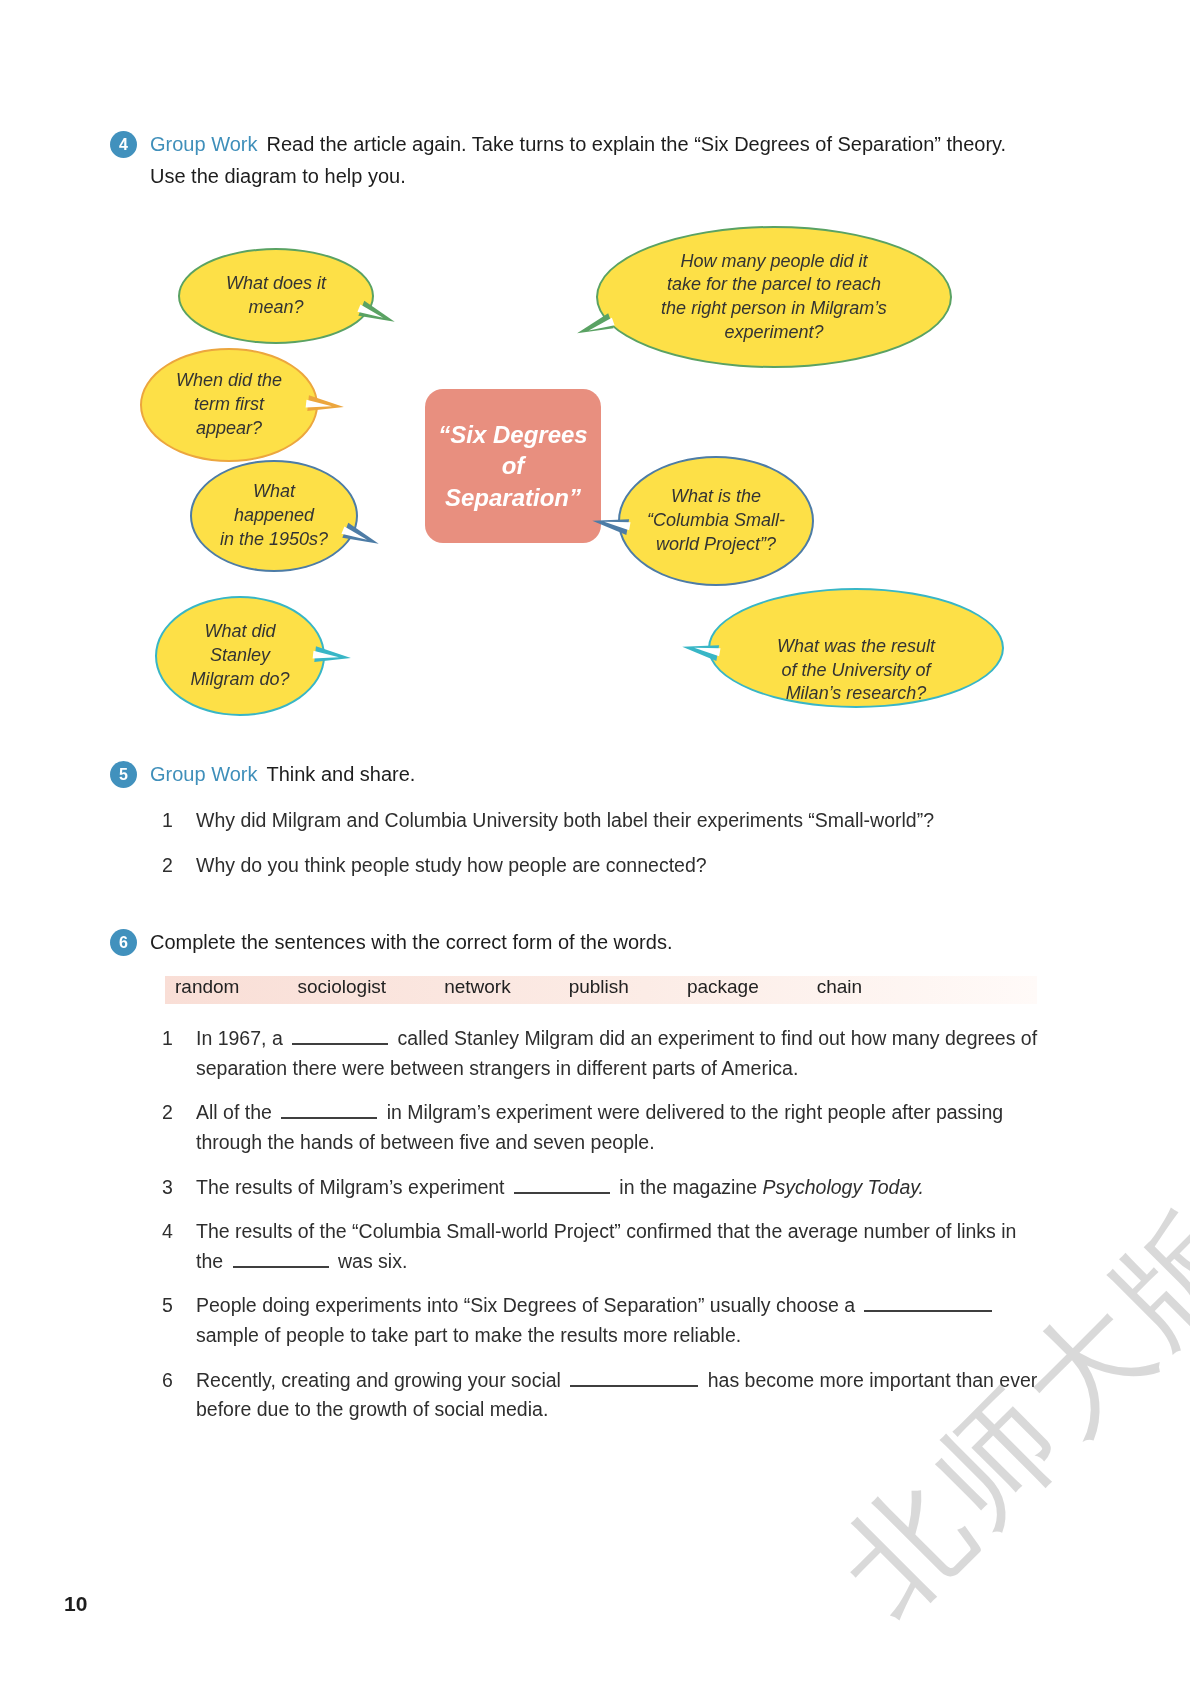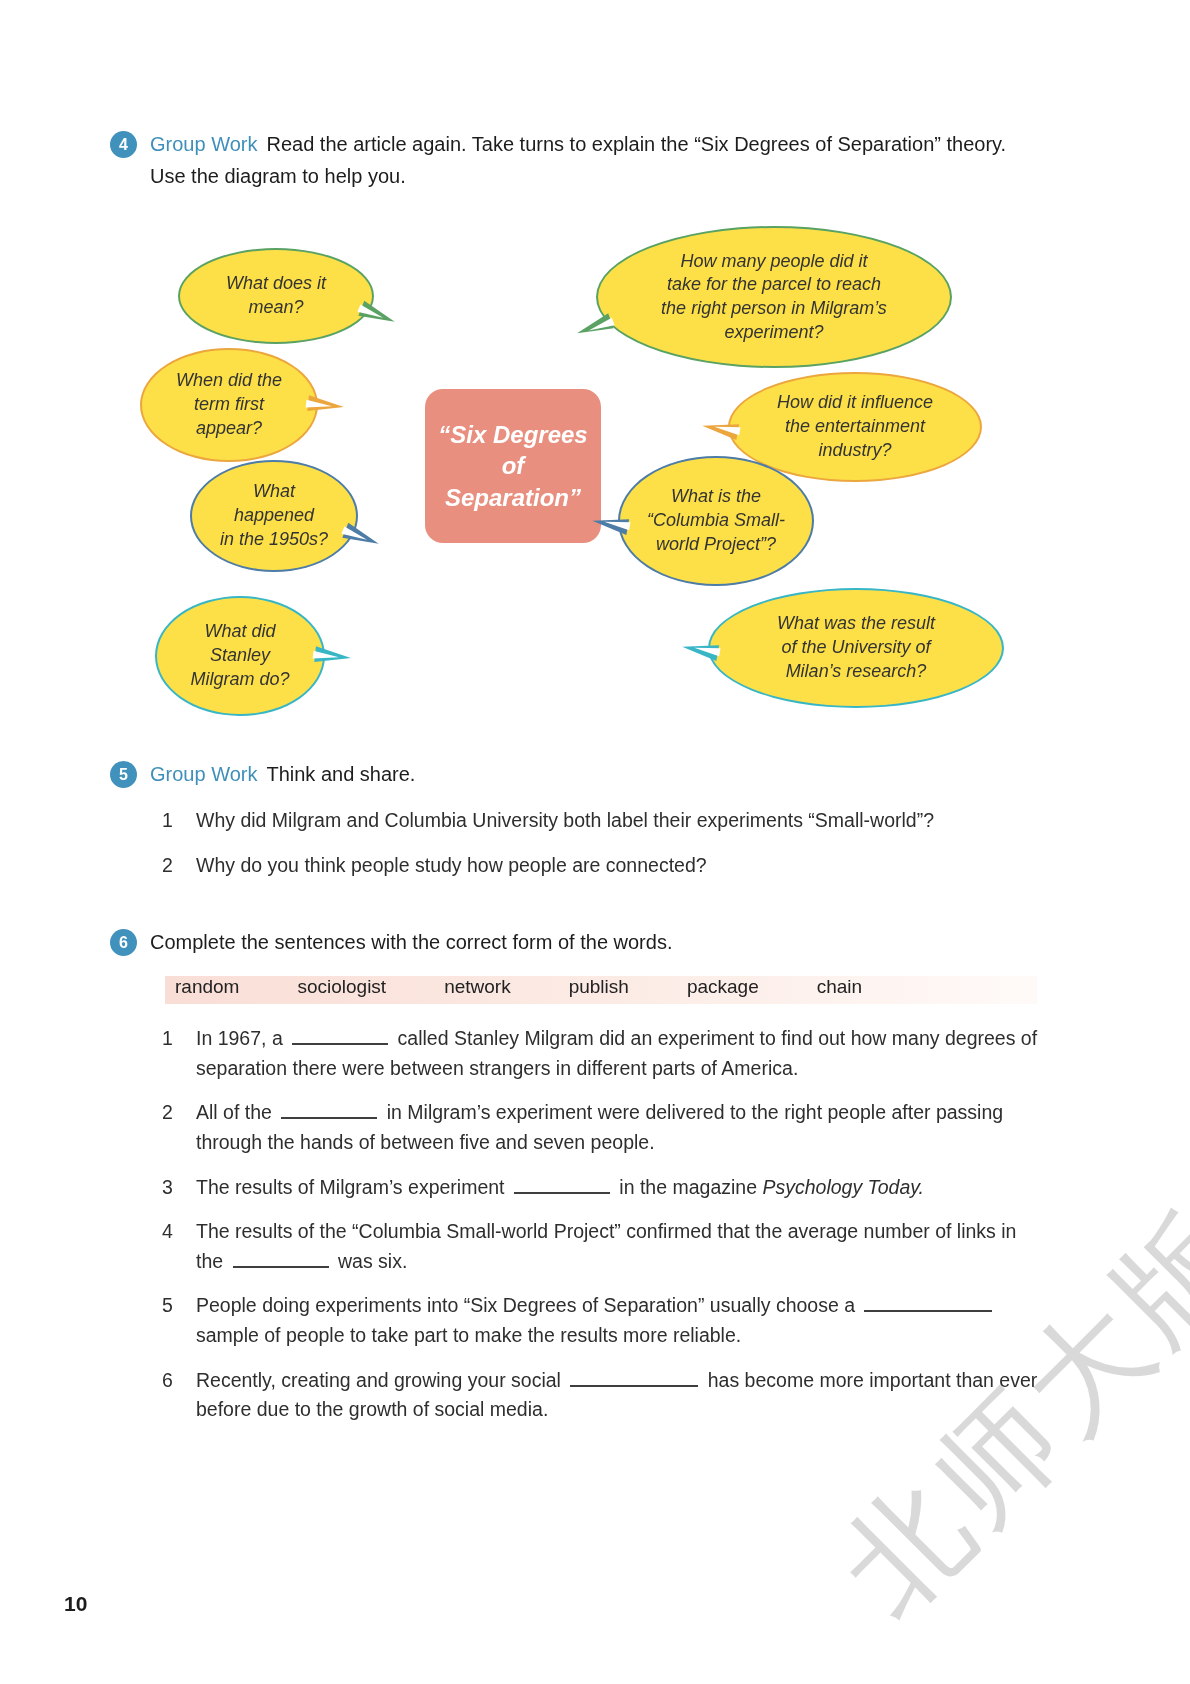--- a/index.html
+++ b/index.html
@@ -75,21 +75,21 @@
     border-width:4.5px 26px 4.5px 0; border-color:transparent #fff transparent transparent;
     transform:rotate(-20deg); }
 
   .b1 { --c:#5aa263; left:178px; top:22px;  width:196px; height:96px; }
   .b2 { --c:#eca63e; left:140px; top:122px; width:178px; height:114px;text-align:center; }
   .b3 { --c:#4d7ca6; left:190px; top:234px; width:168px; height:112px; }
   .b4 { --c:#38b6c6; left:155px; top:370px; width:170px; height:120px; }
   .b6 { --c:#5aa263; left:596px; top:0px;   width:356px; height:142px; }
   .b7 { --c:#eca63e; left:728px; top:146px; width:254px; height:110px; }
   .b8 { --c:#4d7ca6; left:618px; top:230px; width:196px; height:130px; }
-  .b9 { --c:#38b6c6; left:708px; top:362px; width:296px; height:120px; }
+  .b9 { --c:#38b6c6; left:708px; top:362px; width:296px; height:120px;align-items:flex-end; }
 
   
   .q-list { margin:16px 0 0 52px; }
   .q-item { display:flex; gap:16px; margin-bottom:15px;
             font-size:19.5px; line-height:1.52; color:#2e2e2e; }
   .q-num  { flex:0 0 18px; }
   .q-text { flex:1; }
 
   
   .word-bank {
@@ -154,25 +154,20 @@
 of
 Separation”</div>
 
     <div class="bubble b6 tail-bl">
       <span class="bt">How many people did it
 take for the parcel to reach
 the right person in Milgram’s
 experiment?</span>
     </div>
 
-    <div class="bubble b7 tail-l">
-      <span class="bt">How did it influence
-the entertainment
-industry?</span>
-    </div>
 
     <div class="bubble b8 tail-l">
       <span class="bt">What is the
 “Columbia Small-
 world Project”?</span>
     </div>
 
     <div class="bubble b9 tail-l">
       <span class="bt">What was the result
 of the University of

